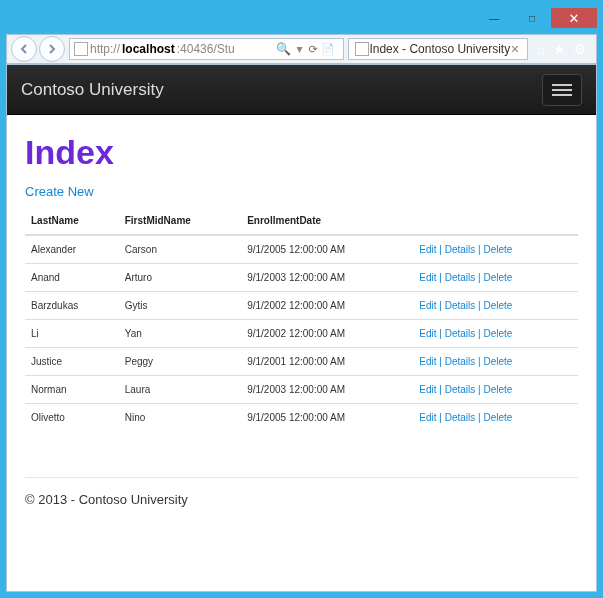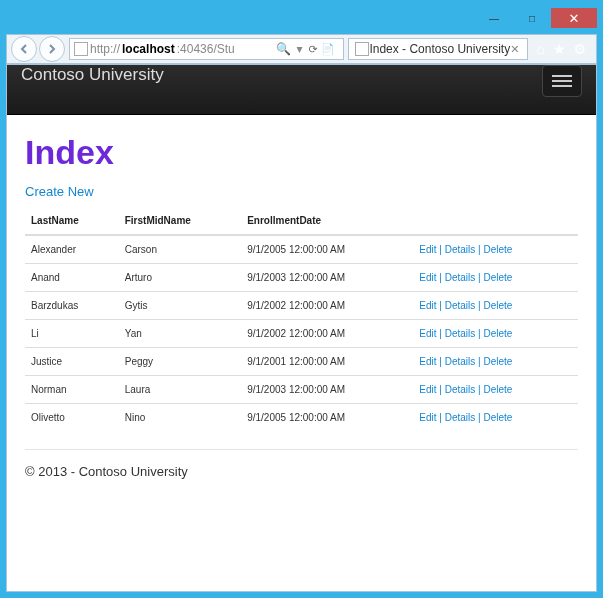--- a/index.html
+++ b/index.html
@@ -113,20 +113,21 @@
     .scroll-container::-webkit-scrollbar { width: 16px; }
     .scroll-container::-webkit-scrollbar-track { background: #f0f0f0; }
     .scroll-container::-webkit-scrollbar-thumb { background: #c8c8c8; border: 1px solid #a8a8a8; }
     .scroll-container::-webkit-scrollbar-button { background: #e8e8e8; height: 16px; border: 1px solid #c0c0c0; }
     .navbar {
       background: #1a1a1a;
       background: linear-gradient(#2c2c2c, #1a1a1a);
       color: #efefef;
       height: 50px;
       display: flex;
+      align-items: center;
       justify-content: space-between;
       padding: 0 14px;
       border-bottom: 1px solid #000;
     }
     .brand { font-size: 17px; color: #dcdcdc; }
     .menu-toggle {
       width: 40px;
       height: 32px;
       border: 1px solid #444;
       border-radius: 4px;
@@ -167,21 +168,21 @@
     table.students td {
       padding: 8px 6px;
       border-top: 1px solid #ddd;
       color: #333;
     }
     .actions { text-align: left; white-space: nowrap; }
     .actions a { color: #1586d2; text-decoration: none; }
     .sep { color: #1586d2; }
     .footer {
       border-top: 1px solid #e5e5e5;
-      margin: 8px 18px 0 18px;
+      margin: 36px 18px 0 18px;
       padding: 14px 0 18px 0;
       font-size: 13px;
       color: #333;
     }
     .page-icon {
       width: 14px; height: 14px; background: #fff; border: 1px solid #aaa;
       display: inline-block;
     }
   </style>
 </head>

